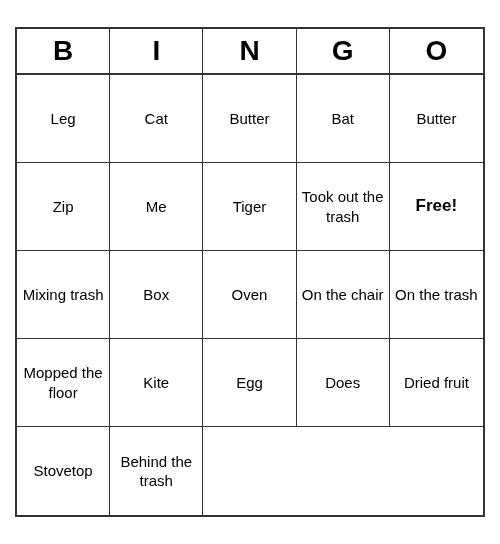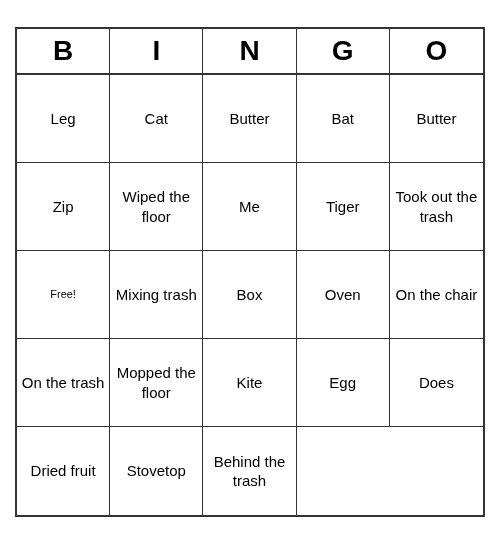--- a/index.html
+++ b/index.html
@@ -48,43 +48,42 @@
       font-size: 15px;
       line-height: 1.3;
     }
     .bingo-cell:nth-child(5n) {
       border-right: none;
     }
     .bingo-cell:nth-child(n+21) {
       border-bottom: none;
     }
     .bingo-cell.free {
-      font-weight: normal;
-      font-size: 11px;
+      font-weight: bold;
+      font-size: 17px;
     }
   </style>
 </head>
 <body>
 
 <div class="bingo-card">
   <div class="bingo-header">
   <div class="bingo-header-cell">B</div>
       <div class="bingo-header-cell">I</div>
       <div class="bingo-header-cell">N</div>
       <div class="bingo-header-cell">G</div>
       <div class="bingo-header-cell">O</div>
     </div>
   <div class="bingo-grid">
   <div class="bingo-cell">Leg</div>
       <div class="bingo-cell">Cat</div>
       <div class="bingo-cell">Butter</div>
       <div class="bingo-cell">Bat</div>
       <div class="bingo-cell">Butter</div>
       <div class="bingo-cell">Zip</div>
-      <div class="bingo-cell">Wiped the floor</div>
       <div class="bingo-cell">Me</div>
       <div class="bingo-cell">Tiger</div>
       <div class="bingo-cell">Took out the trash</div>
       <div class="bingo-cell free">Free!</div>
       <div class="bingo-cell">Mixing trash</div>
       <div class="bingo-cell">Box</div>
       <div class="bingo-cell">Oven</div>
       <div class="bingo-cell">On the chair</div>
       <div class="bingo-cell">On the trash</div>
       <div class="bingo-cell">Mopped the floor</div>

